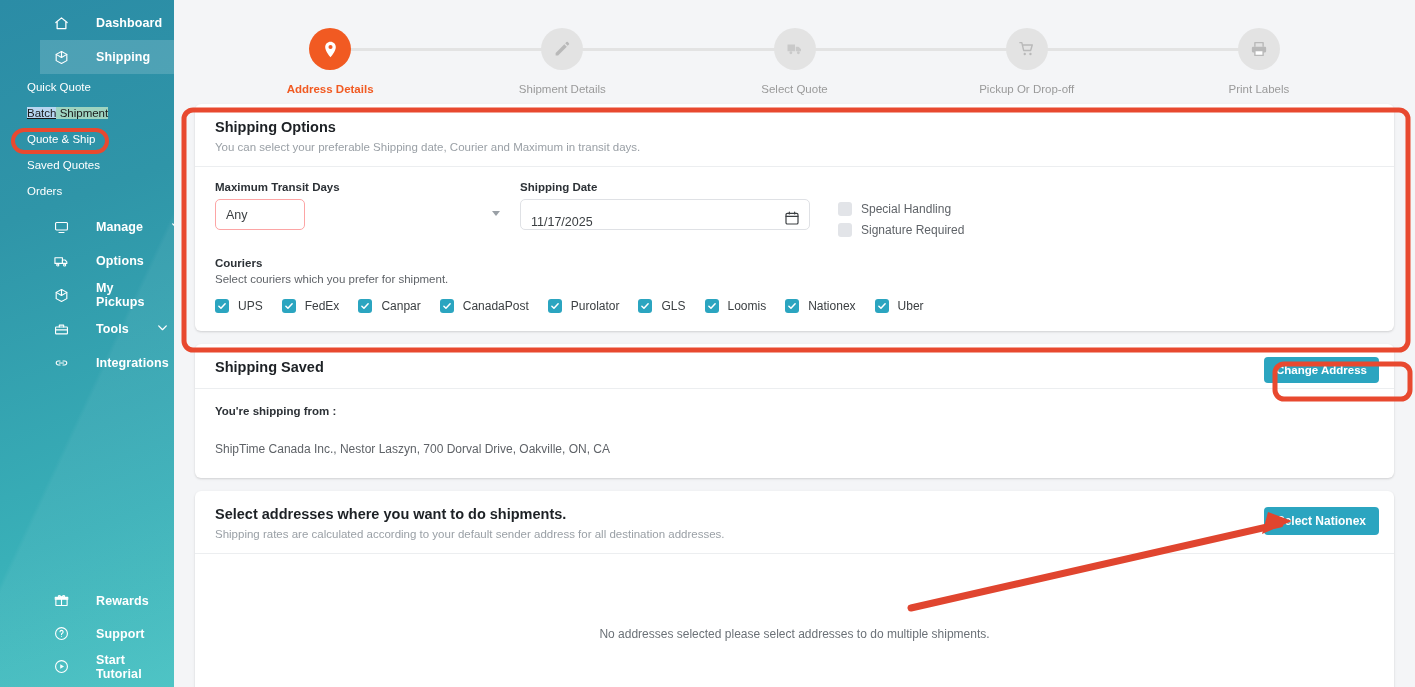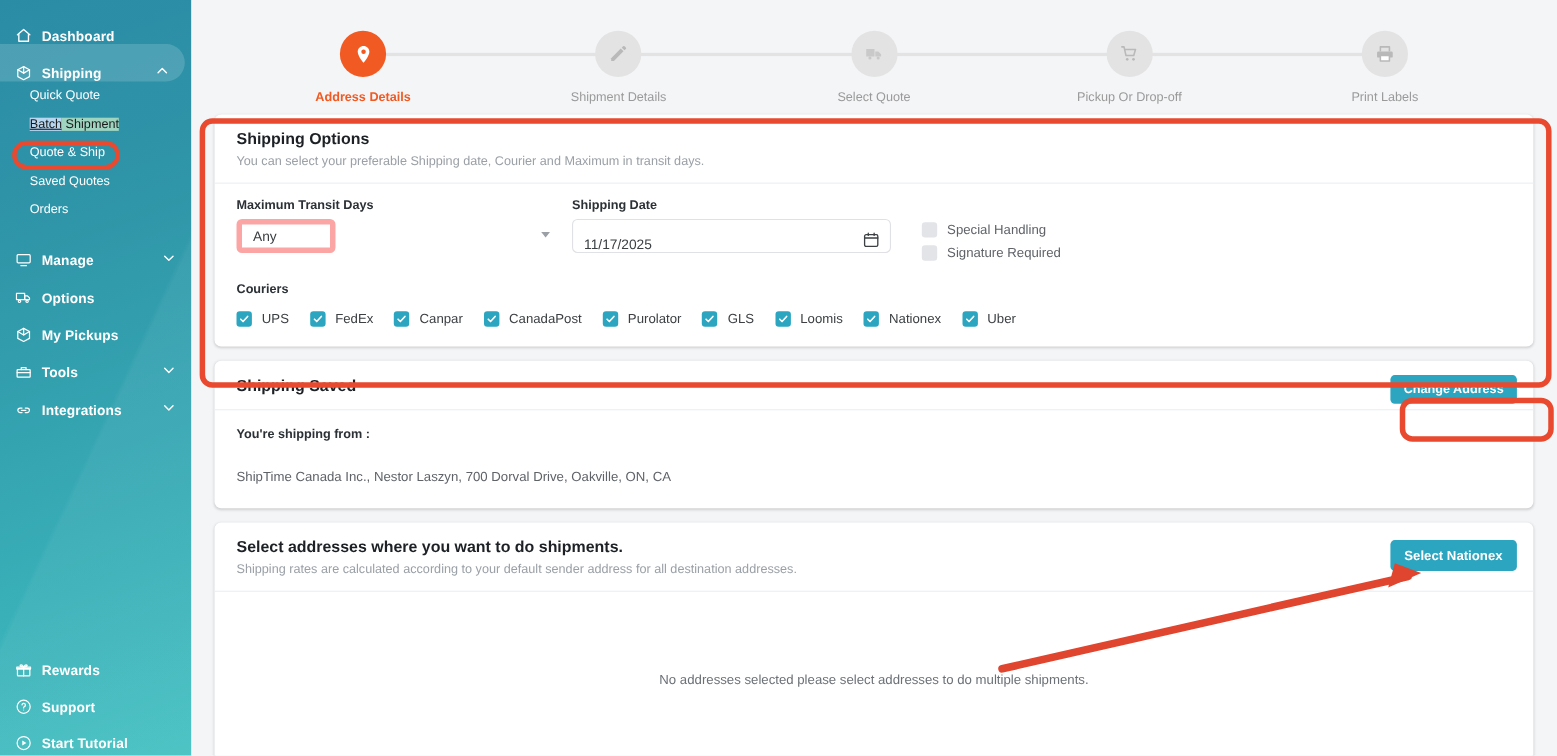--- a/index.html
+++ b/index.html
@@ -19,24 +19,24 @@
     padding-top: 6px;
     color: #fff;
     overflow: hidden;
   }
   #sidebar::after{
     content:""; position:absolute; left:0; top:0; width:100%; height:100%;
     background: linear-gradient(115deg, rgba(255,255,255,0.00) 55%, rgba(255,255,255,0.05) 56%, rgba(255,255,255,0.05) 100%);
     pointer-events:none;
   }
   .nav-item {
-    display: flex; align-items: flex-end; gap: 9px;
+    display: flex; align-items: center; gap: 27px;
     height: 34px; padding: 0 14px;
     font-size: 12.5px; font-weight: bold; letter-spacing: .1px;
-    color: #ffffff; position: relative; z-index: 2;
+    color: #ffffff; position: relative; z-index: 2; margin-left: 40px;
   }
   .nav-item .chev { margin-left: auto; }
   .nav-item.active {
     background: rgba(255,255,255,0.16);
     border-radius: 0 17px 17px 0;
     width: 168px;
   }
   .nav-ico { width: 15px; height: 15px; display:inline-flex; align-items:center; justify-content:center; flex:0 0 15px;}
   .nav-ico svg { display:block; }
   .sub-item {
@@ -91,21 +91,21 @@
   }
   .card-title { font-size: 14.5px; font-weight: bold; color: #1d2125; }
   .card-sub { font-size: 11.5px; color: #9aa0a6; margin-top: 6px; }
 
   
   .opt-body { padding: 14px 20px 18px 20px; }
   .row1 { display: flex; align-items: flex-start; }
   .fld-label { font-size: 11.5px; font-weight: bold; color: #2c3136; margin-bottom: 6px; }
   .select-wrap { width: 295px; position: relative; }
   .select-box {
-    width: 90px; height: 31px; border: 5px solid #fca5a5; border-radius: 5px;
+    width: 90px; height: 31px; border: 1px solid #fca5a5; border-radius: 5px;
     background: #fff; font-size: 12.5px; color: #3c4043;
     display: flex; align-items: center; padding: 0 10px;
   }
   .caret {
     position: absolute; right: 10px; top: 12px;
     width: 0; height: 0; border-left: 4.5px solid transparent;
     border-right: 4.5px solid transparent; border-top: 5px solid #9aa0a6;
   }
   .date-wrap { width: 290px; margin-left: 10px; position: relative; }
   .date-box {
@@ -412,20 +412,21 @@
             </div>
             <div class="chk-line">
               <span class="chk"></span>
               <span class="chk-lbl">Signature Required</span>
             </div>
           </div>
         </div>
 
         <div class="couriers-head">
           <div class="couriers-title">Couriers</div>
+          <div class="couriers-sub">Select couriers which you prefer for shipment.</div>
         </div>
 
         <div class="courier-row" id="courier-row">
             <div class="courier">
               <span class="chk on">
                 <svg width="10" height="10" viewBox="0 0 24 24" fill="none" stroke="#fff" stroke-width="3.6" stroke-linecap="round" stroke-linejoin="round">
                   <path d="M4.5 12.5 9.5 17.5 19.5 6.5"></path>
                 </svg>
               </span>
               <span class="chk-lbl">UPS</span>

